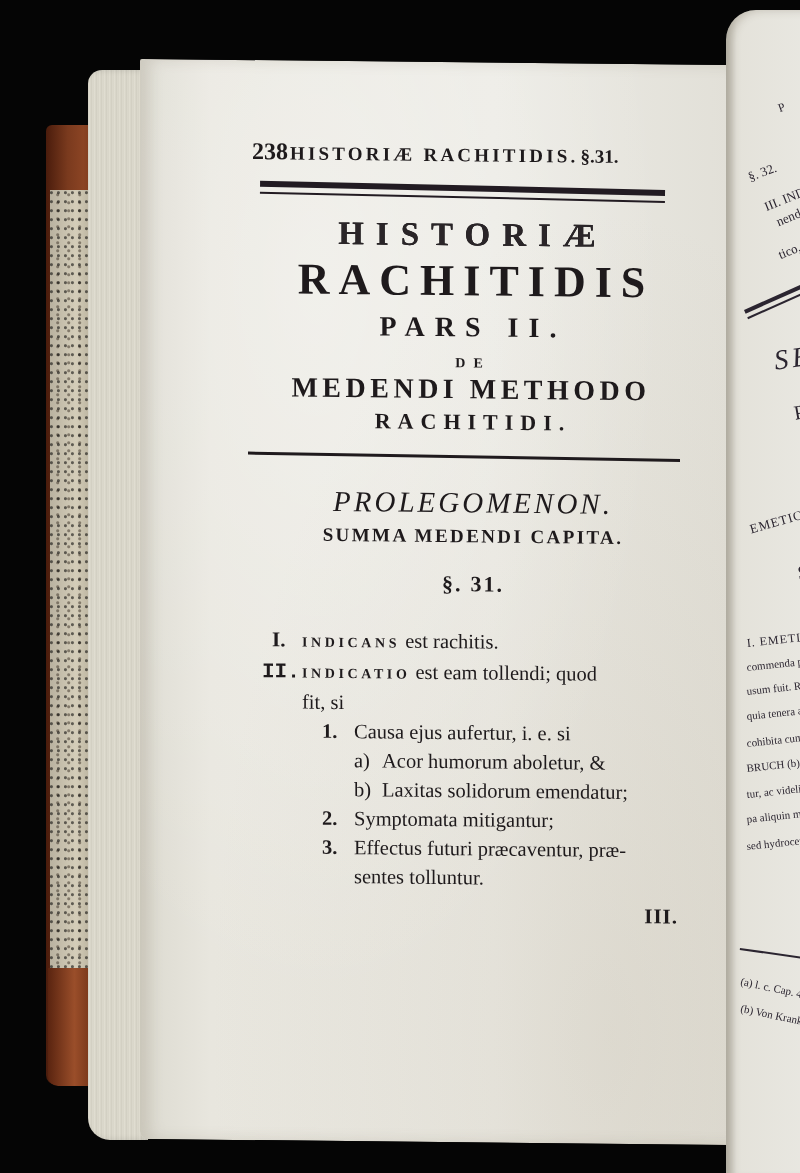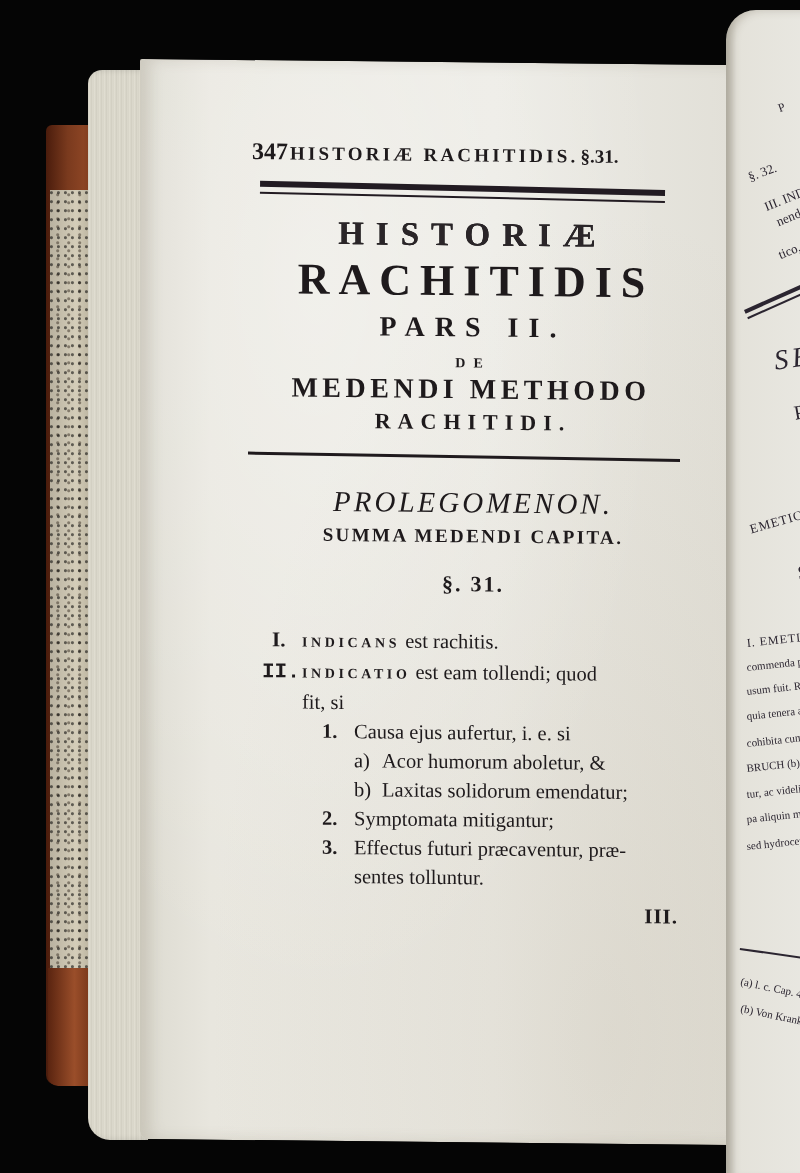--- a/index.html
+++ b/index.html
@@ -137,21 +137,21 @@
 
 <div class="scene">
   <div class="cover-leather"></div>
   <div class="cover-marbled"></div>
   <div class="cover-leather-bottom"></div>
   <div class="page-stack"></div>
 
   <div class="page-left">
     <div class="page-content">
       <div class="running-head">
-        <span class="pg">347</span>
+        <span class="pg">238</span>
         <span>HISTORIÆ RACHITIDIS.</span>
         <span class="sect">§.31.</span>
       </div>
       <div class="double-rule"></div>
 
       <div class="center t-historiae">HISTORIÆ</div>
       <div class="center t-rachitidis">RACHITIDIS</div>
       <div class="center t-pars">PARS II.</div>
       <div class="center t-de">DE</div>
       <div class="center t-medendi">MEDENDI METHODO</div>

